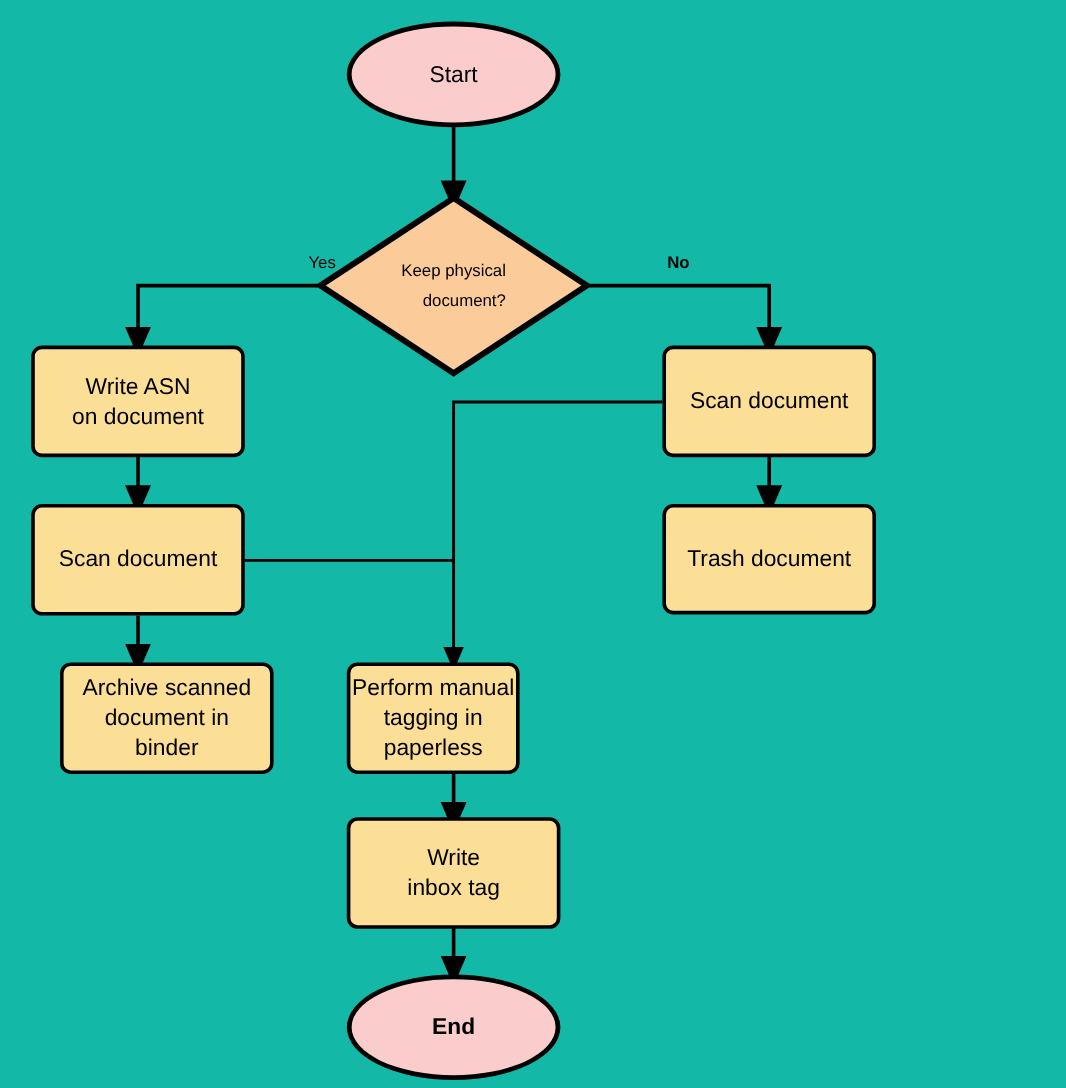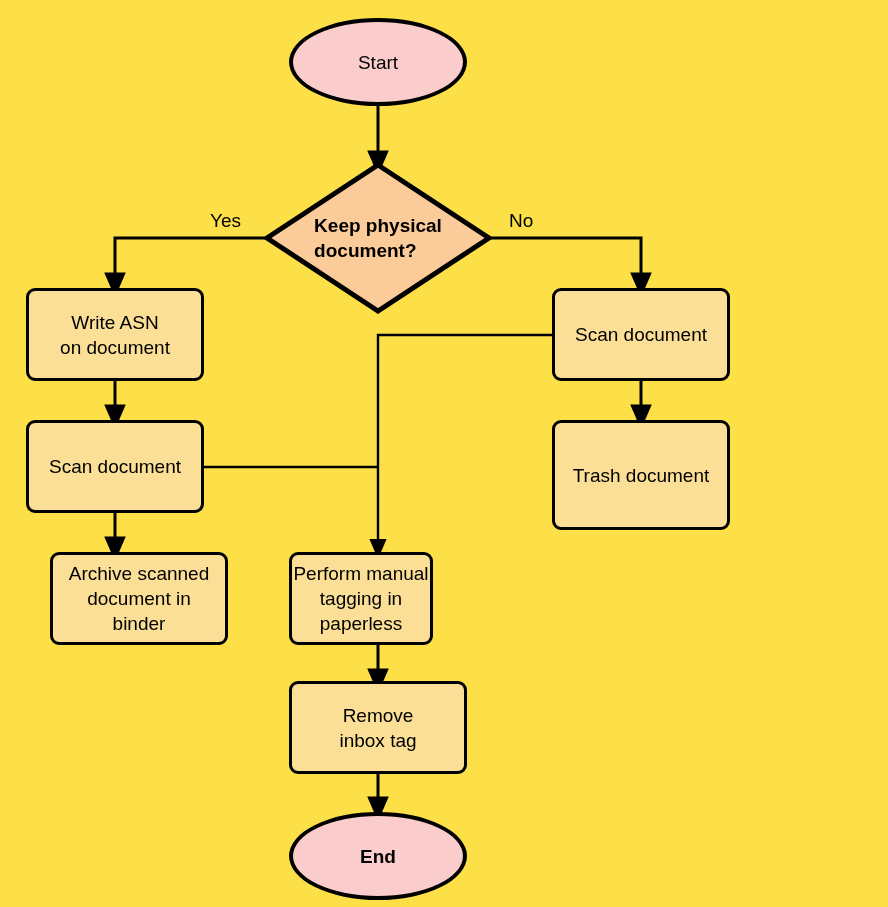--- a/index.html
+++ b/index.html
@@ -1,21 +1,21 @@
 <!DOCTYPE html>
 <html><head>
 <meta charset="utf-8">
 <style>
   html,body{margin:0;padding:0;background:#ffffff;}
   body{
     font-family:"Liberation Sans", sans-serif;
     width:888px;height:907px;overflow:hidden;
   }
   #flowchart-root{
-    position:relative;width:888px;height:907px;background:#fde047;
+    position:relative;width:888px;height:907px;background:#14b8a6;
   }
   #edges-layer{position:absolute;left:0;top:0;width:888px;height:907px;}
   .node{
     position:absolute;
     display:flex;align-items:center;justify-content:center;
     text-align:center;
     color:#000000;
     font-size:19px;
     line-height:25px;
     box-sizing:border-box;
@@ -26,37 +26,37 @@
     border-radius:9px;
   }
   .node-terminator{
     background:#FACCCC;
     border:4px solid #000000;
     border-radius:50%;
   }
   .node-label{white-space:pre-line;display:block;}
   .edge-label{
     position:absolute;
-    font-size:19px;color:#000000;
+    font-size:14px;color:#000000;
     background:transparent;
     white-space:nowrap;
+    margin-left:47px;
   }
   .note{
     position:absolute;
     font-size:19px;line-height:25px;
     font-style:italic;color:#000000;
     white-space:pre-line;
   }
   .diamond-wrap{position:absolute;}
   .diamond-text{
     position:absolute;left:0;top:0;width:100%;height:100%;
     display:flex;align-items:center;justify-content:center;
-    text-align:left;font-size:19px;line-height:25px;color:#000000;
+    text-align:right;font-size:14px;line-height:25px;color:#000000;
     white-space:pre-line;
-    font-weight:bold;
   }
 </style>
 </head>
 <body>
 
 <div id="flowchart-root">
 
   <svg id="edges-layer" viewBox="0 0 888 907" width="888" height="907" xmlns="http://www.w3.org/2000/svg">
     <defs>
       <marker id="arrowhead" markerWidth="9" markerHeight="9" refX="4.2" refY="4.2" orient="auto" markerUnits="strokeWidth">
@@ -112,53 +112,53 @@
   <div class="node node-terminator" style="left:289px;top:18px;width:178px;height:88px;">
     <span class="node-label">Start</span>
   </div>
 
   <div class="diamond-wrap" style="left:267px;top:165px;width:222px;height:146px;">
     <div class="diamond-text">Keep physical
 document?</div>
   </div>
 
   <div class="edge-label" style="left:210px;top:210px;">Yes</div>
-  <div class="edge-label" style="left:509px;top:210px;">No</div>
+  <div class="edge-label" style="left:509px;top:210px;font-weight:bold;">No</div>
 
   <div class="node node-process" style="left:26px;top:288px;width:178px;height:93px;">
     <span class="node-label">Write ASN
 on document</span>
   </div>
 
   <div class="node node-process" style="left:26px;top:420px;width:178px;height:93px;">
     <span class="node-label">Scan document</span>
   </div>
 
   <div class="node node-process" style="left:26px;top:552px;width:178px;height:93px;margin-left:24px;">
     <span class="node-label">Archive scanned
 document in
 binder</span>
   </div>
 
   <div class="node node-process" style="left:552px;top:288px;width:178px;height:93px;">
     <span class="node-label">Scan document</span>
   </div>
 
-  <div class="node node-process" style="left:552px;top:420px;width:178px;height:110px;">
+  <div class="node node-process" style="left:552px;top:420px;width:178px;height:92px;">
     <span class="node-label">Trash document</span>
   </div>
 
   <div class="node node-process" style="left:289px;top:552px;width:144px;height:93px;">
     <span class="node-label">Perform manual
 tagging in
 paperless</span>
   </div>
 
   <div class="node node-process" style="left:289px;top:681px;width:178px;height:93px;">
-    <span class="node-label">Remove
+    <span class="node-label">Write
 inbox tag</span>
   </div>
 
   <div class="node node-terminator" style="left:289px;top:812px;width:178px;height:88px;font-weight:bold;">
     <span class="node-label">End</span>
   </div>
 
 
 </div>
 

